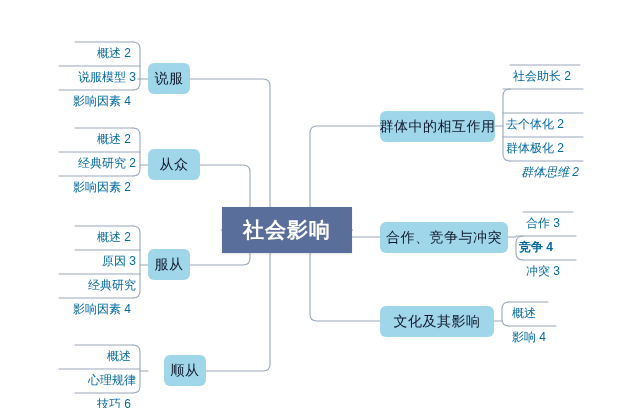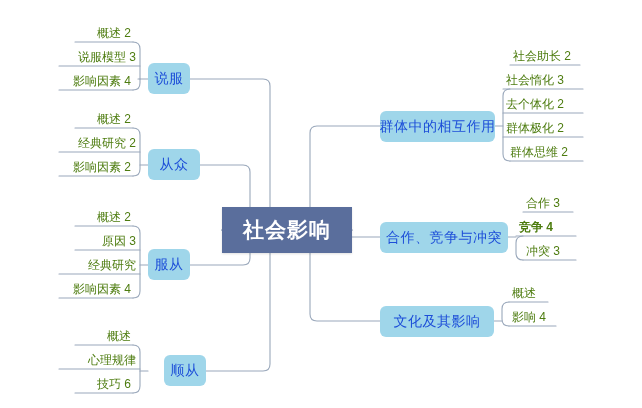--- a/index.html
+++ b/index.html
@@ -38,31 +38,32 @@
     background: #5a6e9c;
     color: #ffffff;
     font-size: 21px;
     font-weight: bold;
     border-radius: 0;
     letter-spacing: 1px;
     box-shadow: 0 1px 2px rgba(0,0,0,0.12);
   }
   .branch-node {
     background: #9fd6ea;
-    color: #1d4ed8;
+    color: #0f172a;
     font-size: 14px;
     border-radius: 6px;
     letter-spacing: 0.5px;
   }
   .leaf {
     position: absolute;
     font-size: 12px;
-    color: #4d7c0f;
+    color: #0369a1;
     white-space: nowrap;
     line-height: 15px;
+    margin-top: 20px;
   }
   .leaf.r-align {
     text-align: right;
   }
   .leaf.l-align {
     text-align: left;
   }
 </style>
 </head>
 <body>
@@ -207,30 +208,27 @@
   <div class="leaf r-align" style="left:33px; top:353px; width:103px;">
     <span>心理规律</span>
   </div>
   <div class="leaf r-align" style="left:33px; top:377px; width:98px;">
     <span>技巧 6</span>
   </div>
 
   <div class="leaf l-align" style="left:513px; top:49px; width:110px;">
     <span>社会助长 2</span>
   </div>
-  <div class="leaf l-align" style="left:506px; top:73px; width:110px;">
-    <span>社会惰化 3</span>
-  </div>
   <div class="leaf l-align" style="left:506px; top:97px; width:110px;">
     <span>去个体化 2</span>
   </div>
   <div class="leaf l-align" style="left:506px; top:121px; width:110px;">
     <span>群体极化 2</span>
   </div>
-  <div class="leaf l-align" style="left:510px; top:145px; width:110px;">
+  <div class="leaf l-align" style="left:521px; top:145px; width:110px;font-style:italic;">
     <span>群体思维 2</span>
   </div>
 
   <div class="leaf l-align" style="left:526px; top:196px; width:90px;">
     <span>合作 3</span>
   </div>
   <div class="leaf l-align" style="left:519px; top:220px; width:90px;font-weight:bold;">
     <span>竞争 4</span>
   </div>
   <div class="leaf l-align" style="left:526px; top:244px; width:90px;">

